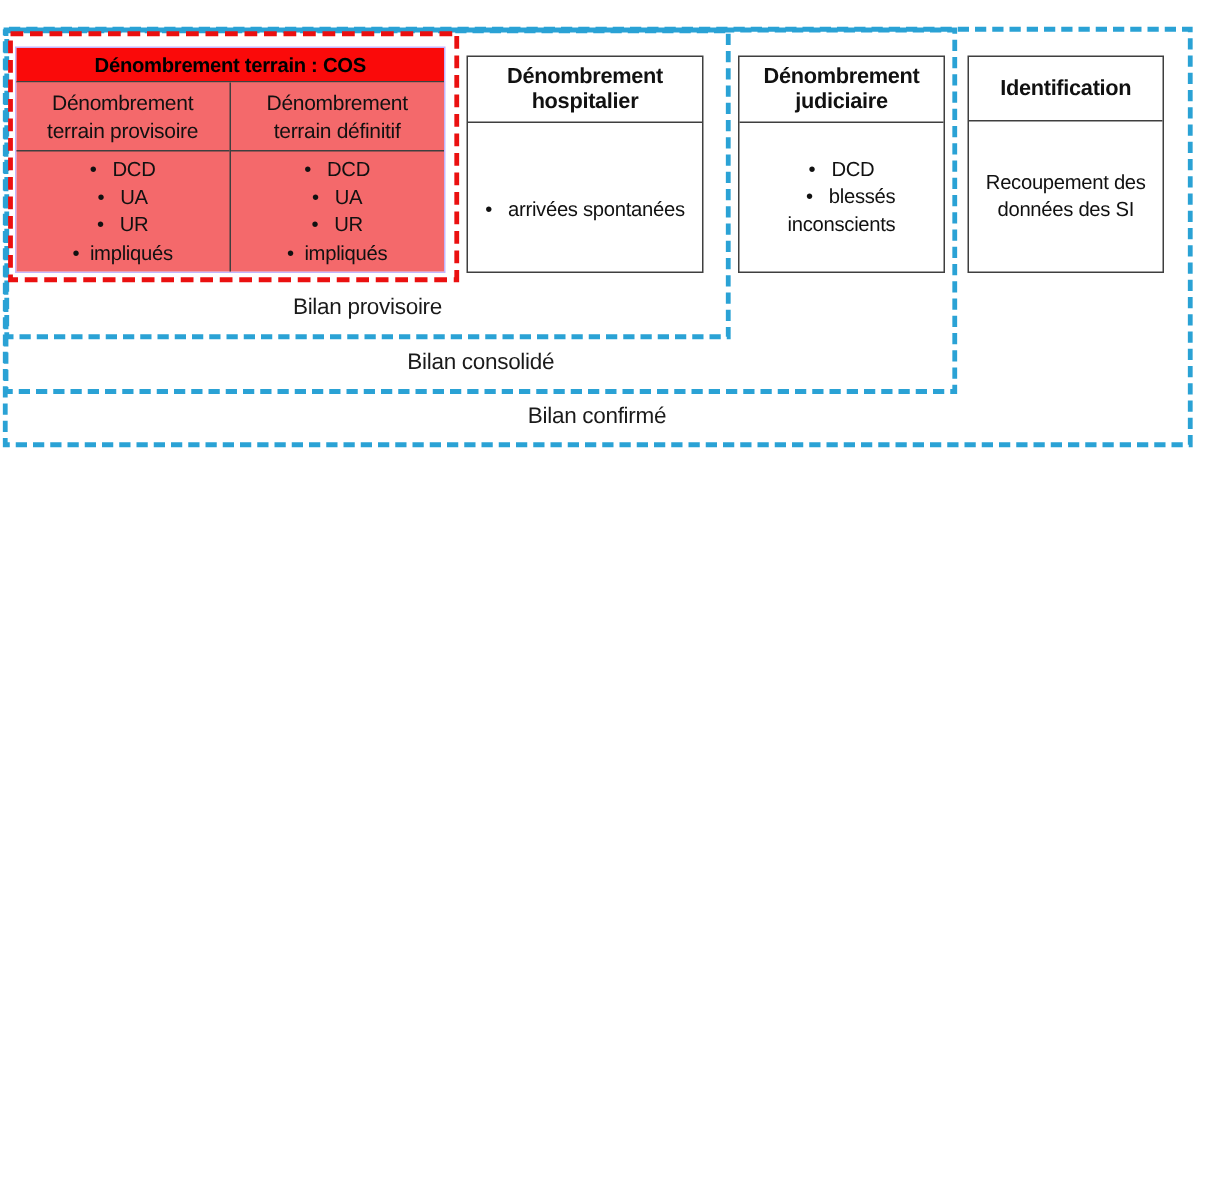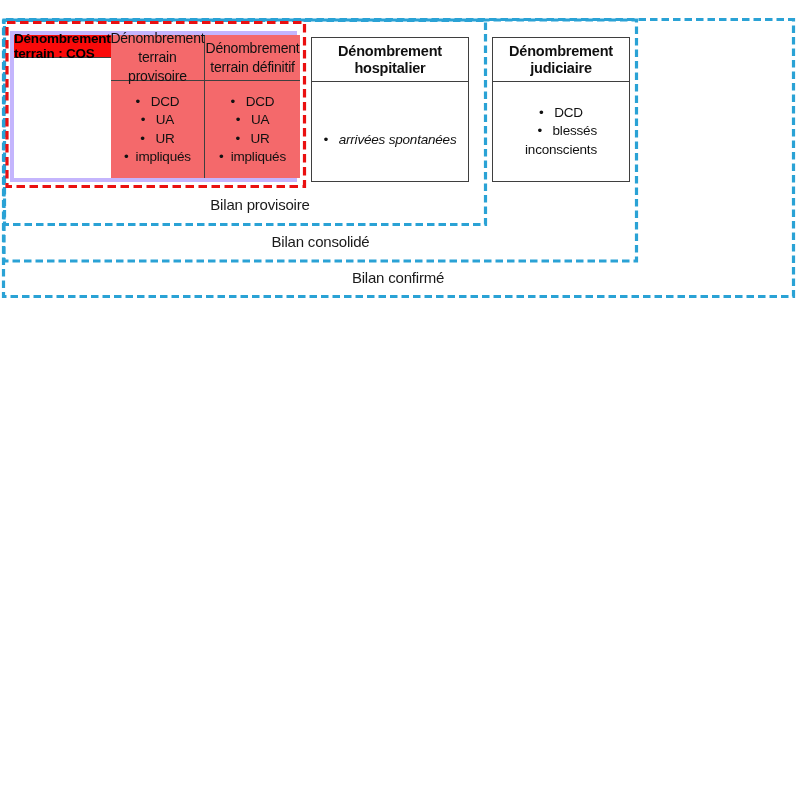--- a/index.html
+++ b/index.html
@@ -4,21 +4,21 @@
 <style>
   * { margin:0; padding:0; box-sizing:border-box; }
   html,body { width:804px; height:789px; background:#fff; overflow:hidden; }
   body { font-family:"Liberation Sans", sans-serif; color:#111; letter-spacing:-0.2px; }
   .stage { position:relative; width:804px; height:789px; background:#fff; }
 
   svg.frames { position:absolute; left:0; top:0; pointer-events:none; }
 
   
   .red-table { position:absolute; left:10px; top:31px; width:287px; height:151px;
-               border:4px solid #c4b5fd; display:flex; flex-direction:row; }
+               border:1px solid #c4b5fd; display:flex; flex-direction:column; }
   .rt-header { height:23px; display:flex; align-items:center; justify-content:center;
                font-weight:bold; font-size:13.5px; color:#000;
                border-bottom:1px solid #3F3F3F; }
   .rt-cols { flex:1; display:flex; }
   .rt-col { width:50%; display:flex; flex-direction:column; }
   .rt-col.first { border-right:1px solid #3F3F3F; }
   .rt-colhead { height:46px; border-bottom:1px solid #3F3F3F; display:flex;
                 align-items:center; justify-content:center; text-align:center;
                 font-size:14px; line-height:19px; white-space:pre-line; }
   .rt-list { flex:1; display:flex; flex-direction:column; align-items:center;
@@ -27,31 +27,31 @@
   
   .box { position:absolute; top:37px; height:145px; background:#fff;
          border:1px solid #3F3F3F; display:flex; flex-direction:column; }
   .box-title { height:44px; border-bottom:1px solid #3F3F3F; display:flex;
                align-items:center; justify-content:center; text-align:center;
                font-weight:bold; font-size:14.5px; line-height:17px; white-space:pre-line; }
   .box-content { flex:1; display:flex; flex-direction:column; align-items:center;
                  justify-content:center; font-size:13.5px; line-height:18.5px;
                  text-align:center; }
   .box.hospitalier { left:311px; width:158px; }
-  .box.hospitalier .box-content { padding-top:18px;font-style:italic; }
+  .box.hospitalier .box-content { padding-top:18px; }
   .box.judiciaire { left:492px; width:138px; }
   .box.identification { left:645px; width:131px; }
   .box.identification .box-title { height:43px; }
 
   .li { white-space:pre-line; text-align:right; }
   .plain-text { white-space:pre-line; text-align:center; font-size:13.5px; line-height:18.5px; }
 
   
   .bilan-label { position:absolute; text-align:center; font-size:15px; line-height:16px; color:#1A1A1A; }
-  .bilan-label.provisoire { left:19px; top:197px; width:482px; }
+  .bilan-label.provisoire { left:4px; top:197px; width:482px; }
   .bilan-label.consolide  { left:4px; top:234px; width:633px; }
   .bilan-label.confirme   { left:3px; top:270px; width:790px; }
 </style>
 </head>
 <body>
 
 <div class="stage">
 
   <svg class="frames" width="804" height="789">
     <rect x="3.5" y="19.5" width="790" height="277" fill="none" stroke-width="3.2" stroke-dasharray="7.5 4" stroke-dashoffset="9" stroke="#2AA2D5"></rect>
@@ -97,18 +97,25 @@
   <div class="box judiciaire">
     <div class="box-title">Dénombrement
 judiciaire</div>
     <div class="box-content">
         <div class="li">•&nbsp;&nbsp;&nbsp;DCD</div>
         <div class="li">•&nbsp;&nbsp;&nbsp;blessés
 inconscients</div>
       </div>
   </div>
 
+  <div class="box identification">
+    <div class="box-title">Identification</div>
+    <div class="box-content">
+      <div class="plain-text">Recoupement des
+données des SI</div>
+    </div>
+  </div>
 
   <div class="bilan-label provisoire">Bilan provisoire</div>
   <div class="bilan-label confirme">Bilan confirmé</div>
   <div class="bilan-label consolide">Bilan consolidé</div>
 
 </div>
 
 </body></html>

